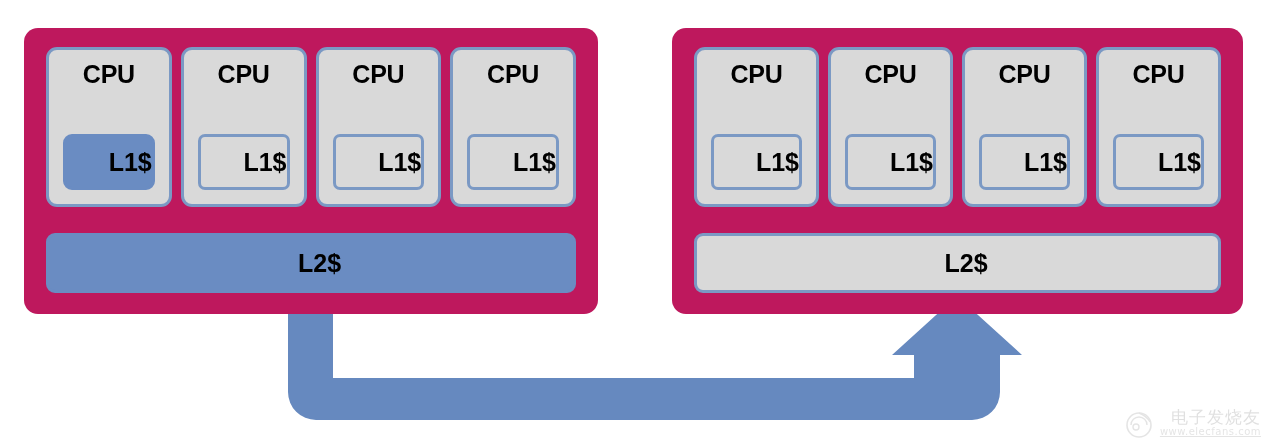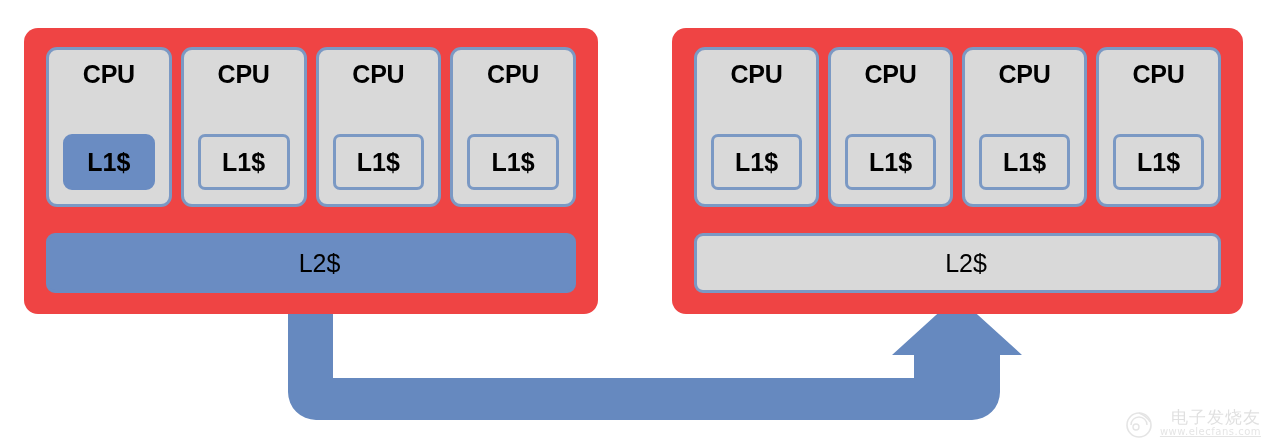--- a/index.html
+++ b/index.html
@@ -27,21 +27,21 @@
     position: absolute;
     left: 0; top: 0;
     width: 1269px;
     height: 444px;
     z-index: 1;
   }
 
   
   .cluster-panel {
     position: absolute;
-    background: #ef4444;
+    background: #be185d;
     border-radius: 14px;
     box-sizing: border-box;
     z-index: 2;
   }
   #cluster-left  { left: 24px;  top: 28px; width: 574px; height: 286px; }
   #cluster-right { left: 672px; top: 28px; width: 571px; height: 286px; }
 
   .cpu-row {
     position: absolute;
     left: 22px;
@@ -78,21 +78,21 @@
     left: 14px;
     right: 14px;
     bottom: 14px;
     height: 56px;
     box-sizing: border-box;
     border: 3px solid #7b99c4;
     border-radius: 7px;
     background: #d9d9d9;
     display: flex;
     align-items: center;
-    justify-content: center;
+    justify-content: flex-end;
   }
   .l1-box.highlighted {
     background: #6a8cc2;
     border-color: #6a8cc2;
     border-radius: 9px;
   }
   .l1-label {
     font-size: 25px;
     font-weight: bold;
     color: #000000;
@@ -112,21 +112,21 @@
     display: flex;
     align-items: center;
     justify-content: center;
   }
   .l2-box.highlighted {
     background: #6a8cc2;
     border-color: #6a8cc2;
   }
   .l2-label {
     font-size: 25px;
-    font-weight: normal;
+    font-weight: bold;
     color: #000000;
     line-height: 1;
     margin-left: 17px;
   }
 
   
   #watermark {
     position: absolute;
     right: 8px;
     bottom: 4px;

